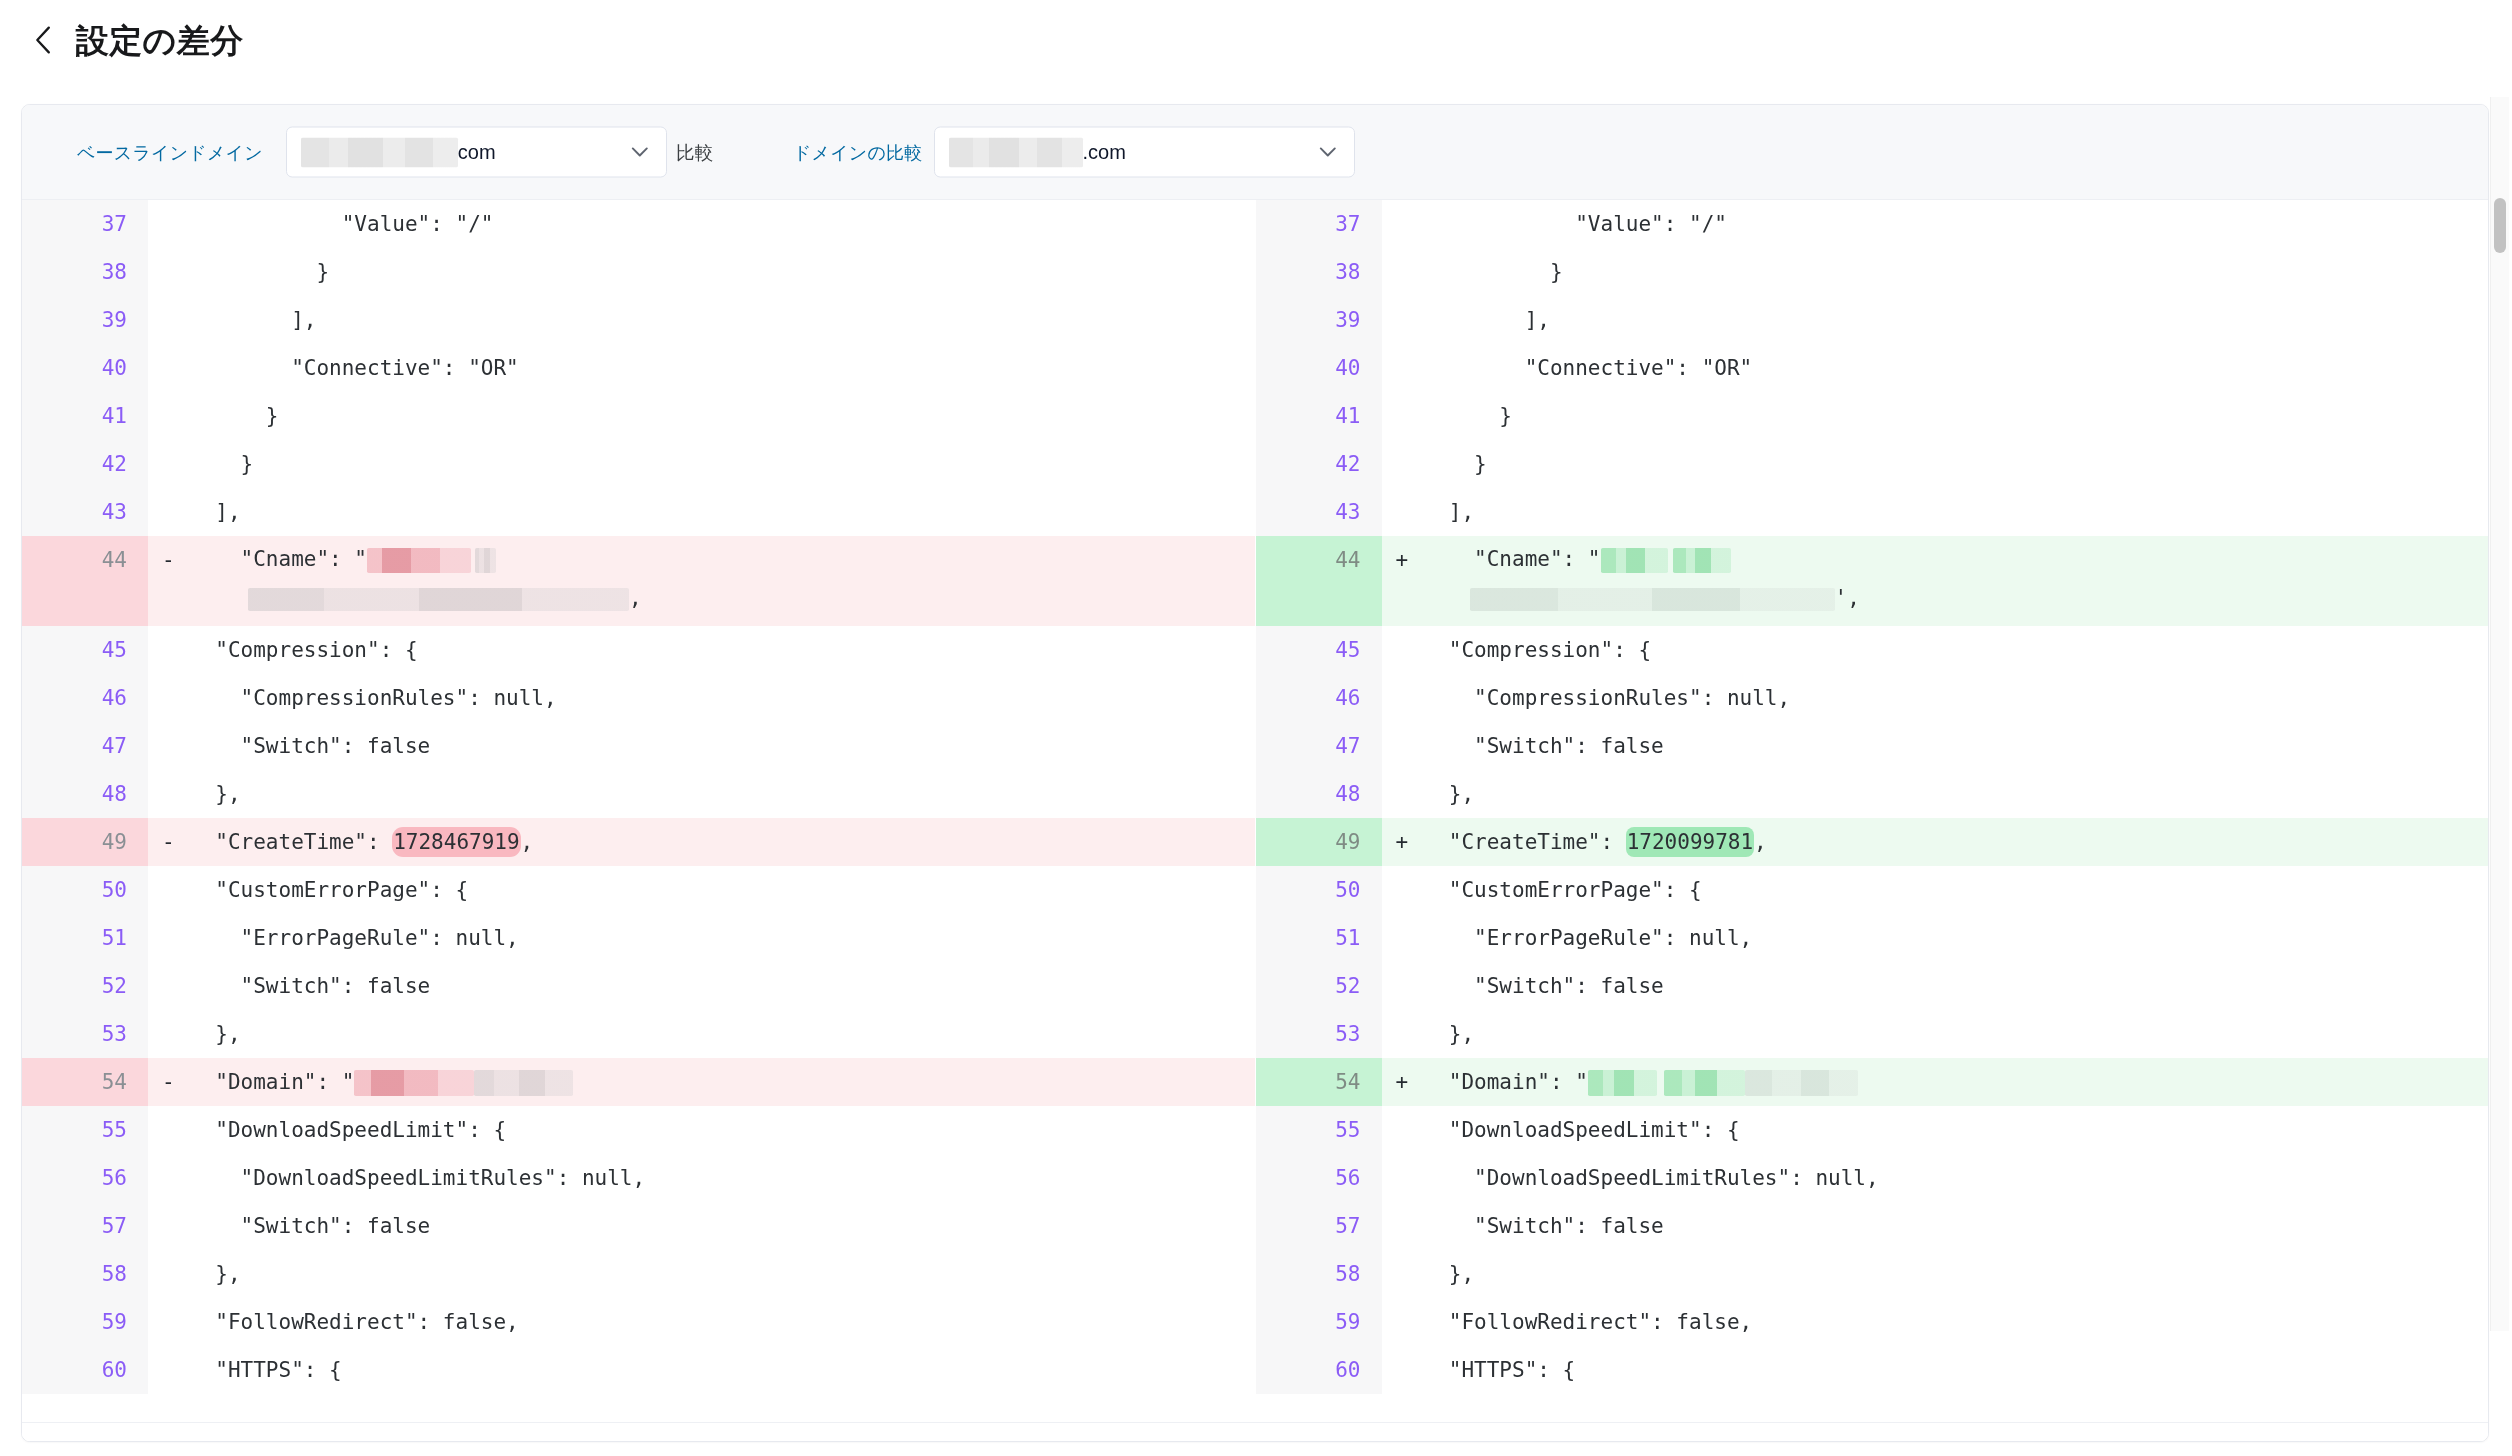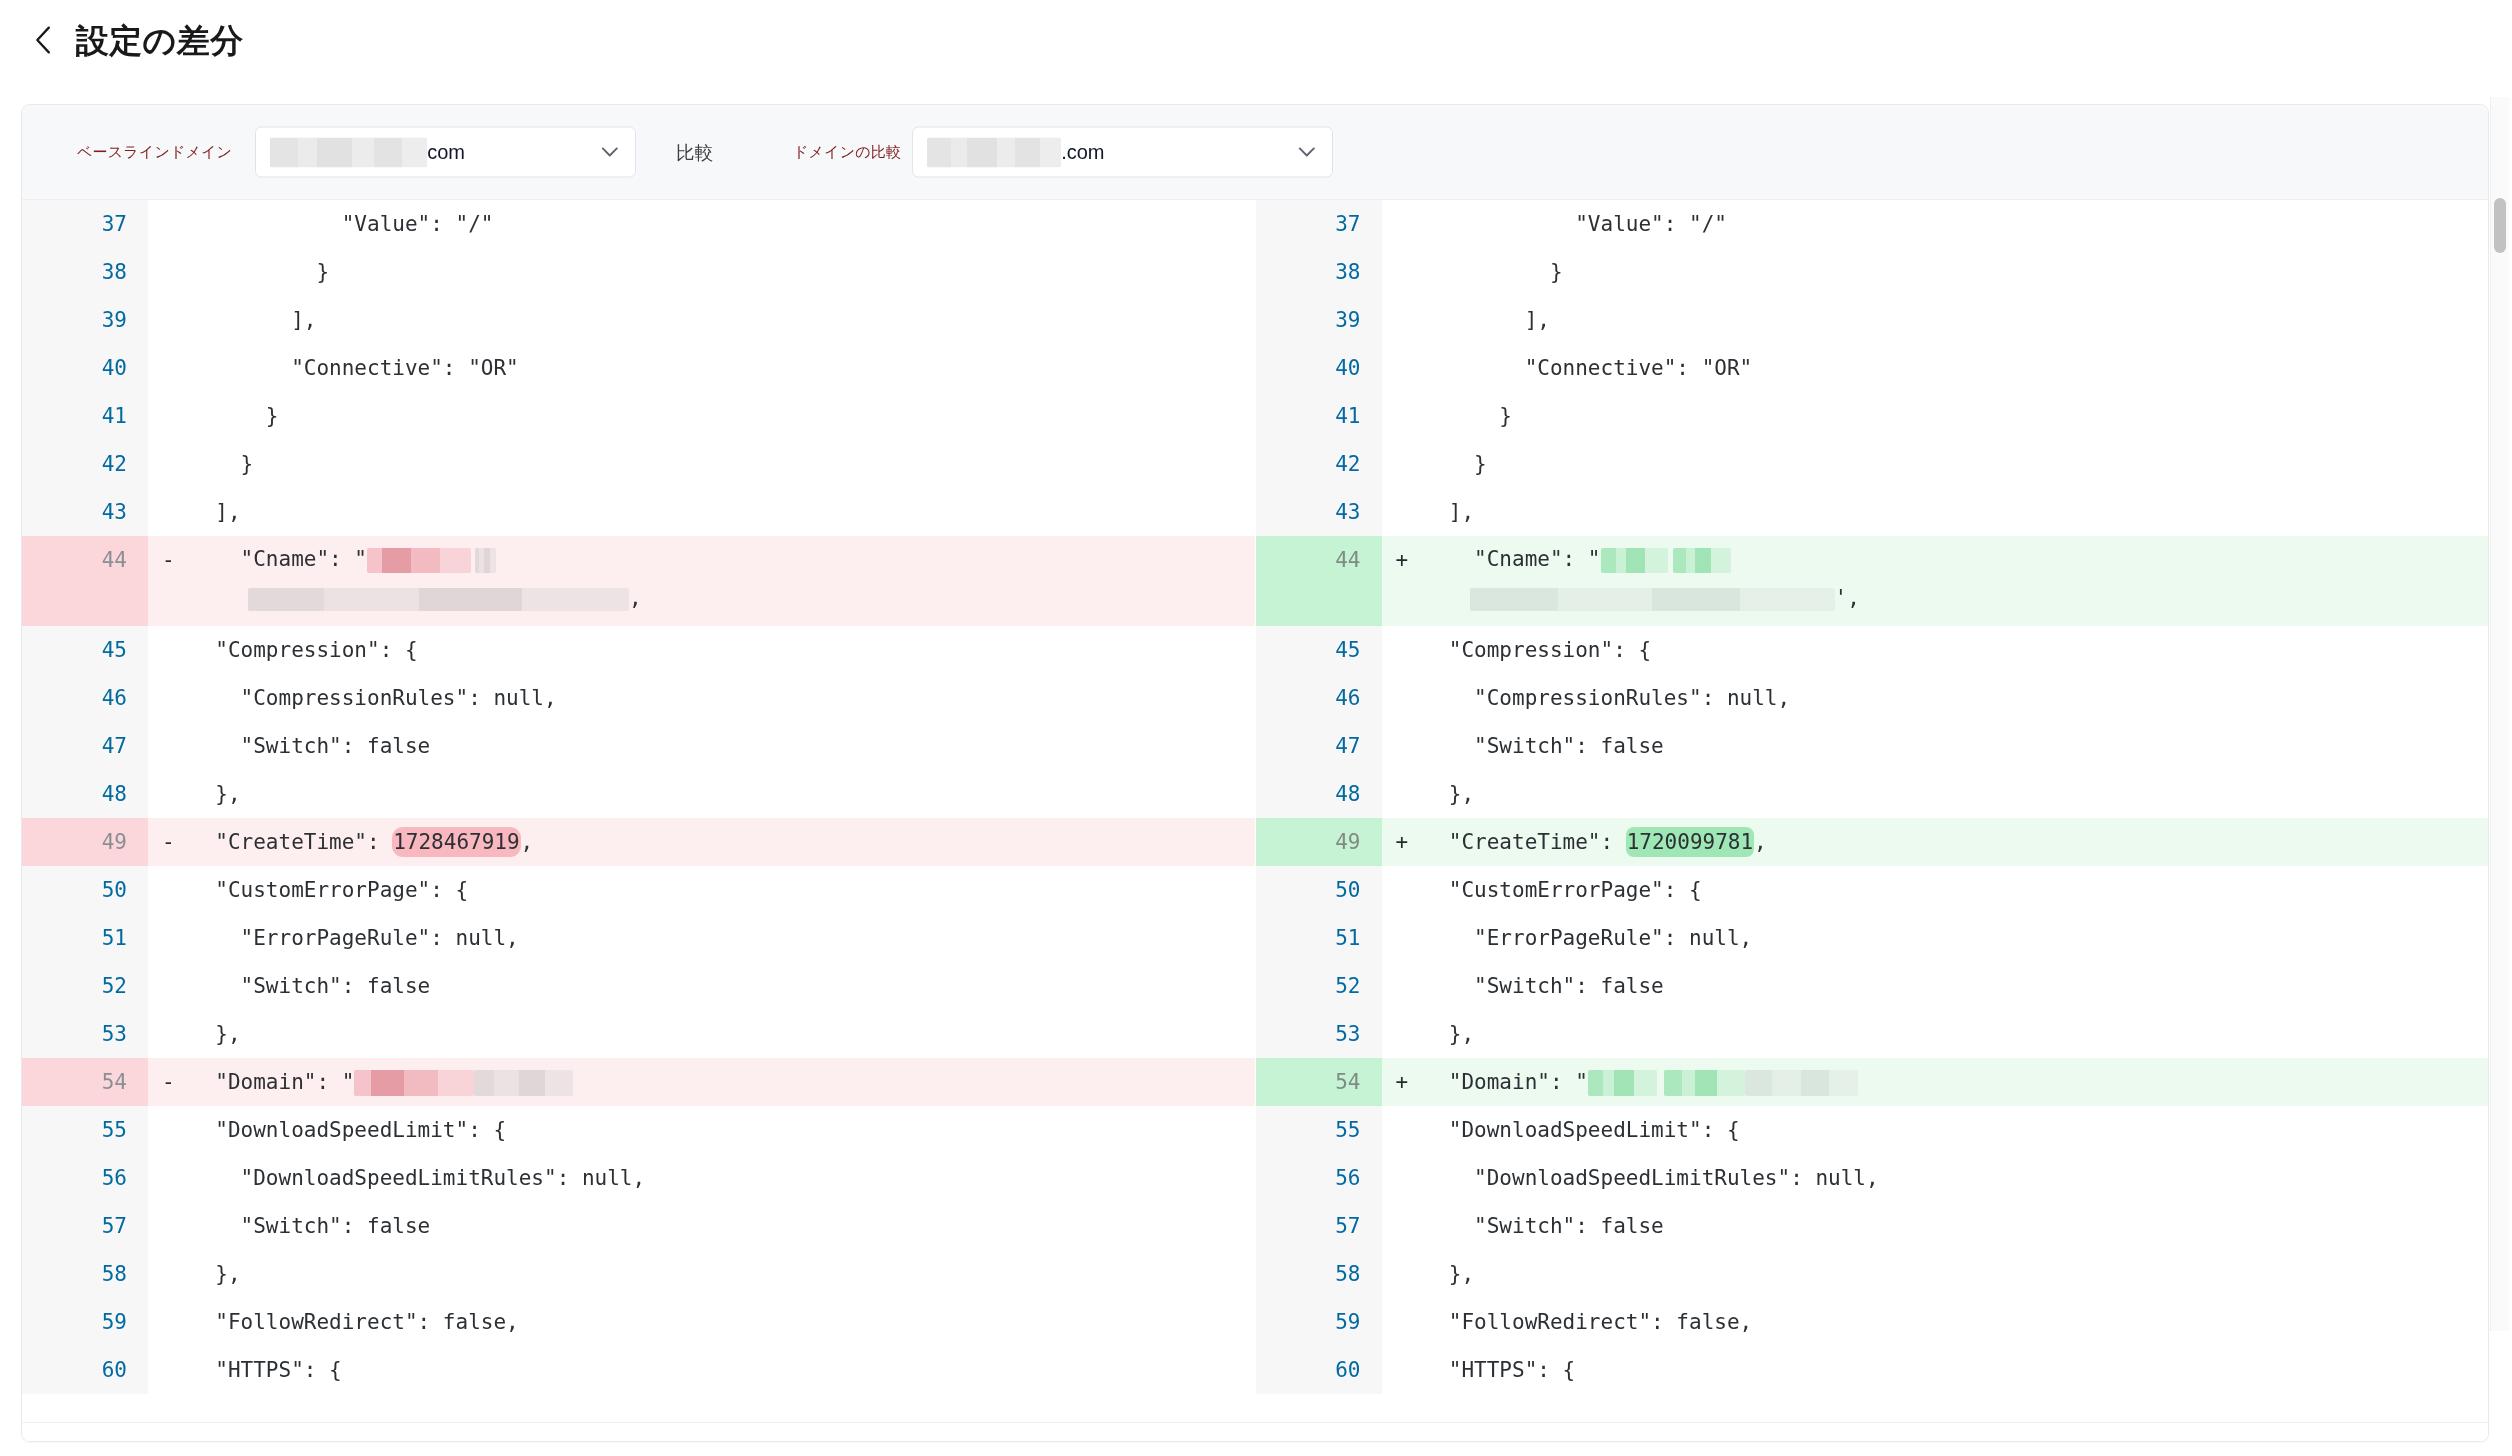--- a/index.html
+++ b/index.html
@@ -74,22 +74,22 @@
     align-items: center;
     box-sizing: border-box;
     padding: 0 0 0 0;
     position: relative;
   }
   .field-group {
     display: flex;
     align-items: center;
   }
   .field-label {
-    font-size: 15px;
-    color: #7f1d1d;
+    font-size: 18px;
+    color: #0369a1;
     white-space: nowrap;
     letter-spacing: 0.2px;
   }
   .select-box {
     position: relative;
     height: 51px;
     border: 0.9px solid #dfe3ec;
     border-radius: 6.2px;
     background: #ffffff;
     display: flex;
@@ -174,21 +174,21 @@
     min-height: 48px;
     background: #ffffff;
   }
   .row.del { background: #fdeeef; }
   .row.add { background: #edfaf0; }
 
   .gutter {
     flex: none;
     width: 126px;
     background: #f7f7f8;
-    color: #0369a1;
+    color: #8b5cf6;
     font-family: "DejaVu Sans Mono", "Liberation Mono", monospace;
     font-size: 21px;
     text-align: right;
     padding: 11.5px 21px 0 0;
     box-sizing: border-box;
     user-select: none;
   }
   .row.del .gutter { background: #fbd7dc; color: #8a8f94; }
   .row.add .gutter { background: #c6f3d4; color: #7f8b84; }
 

